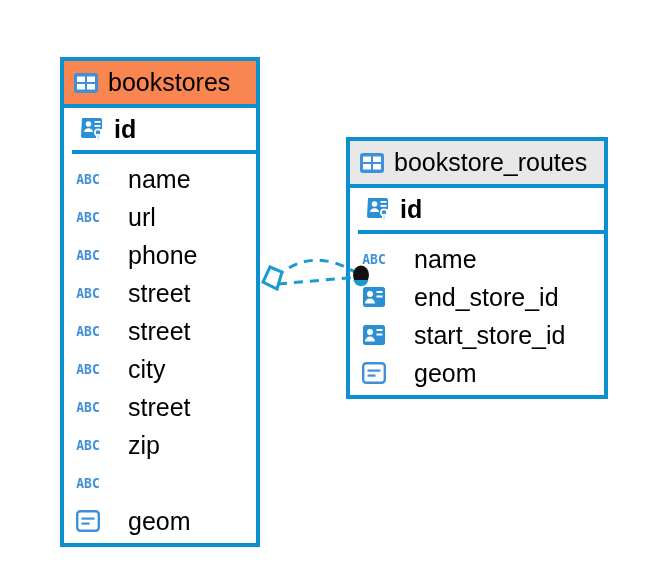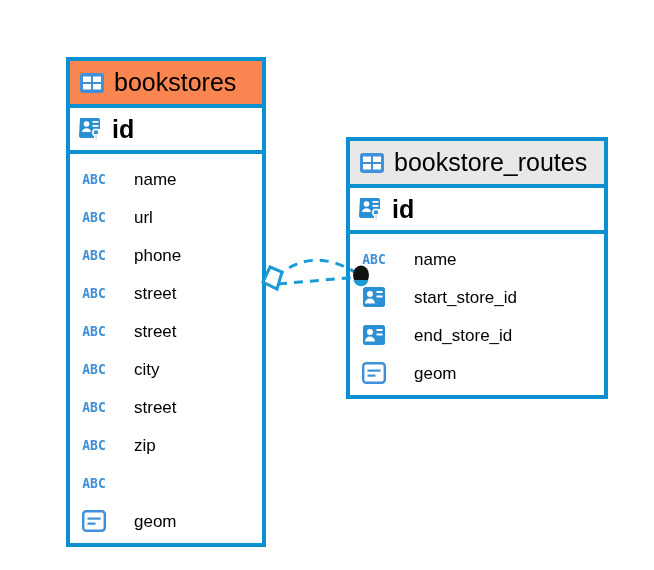--- a/index.html
+++ b/index.html
@@ -12,21 +12,21 @@
   }
   .canvas{position:absolute;inset:0;}
 
   
   .entity{
     position:absolute;
     background:#ffffff;
     border:4px solid var(--brd,#0d90d0);
     box-sizing:border-box;
   }
-  #entity-bookstores{left:66px;top:57px;width:200px;height:490px;}
+  #entity-bookstores{left:60px;top:57px;width:200px;height:490px;}
   #entity-bookstore-routes{left:346px;top:137px;width:262px;height:262px;}
 
   .entity-header{
     display:flex;align-items:center;
     height:47px;
     padding-left:9px;
     box-sizing:border-box;
     border-bottom:4px solid #0d90d0;
   }
   .entity-header.orange{background:#f98550;}
@@ -38,31 +38,32 @@
     line-height:1;
   }
 
   .pk-row{
     display:flex;align-items:center;
     height:46px;
     padding-left:9px;
     box-sizing:border-box;
     border-bottom:4px solid #0d90d0;
     background:#fff;
+    margin-left:8px;
   }
   .pk-row .col-name{font-size:25px;font-weight:bold;color:#000;margin-left:7px;line-height:1;}
 
   .col-list{padding:6px 0 0 9px;}
   .col-row{
     display:flex;align-items:center;
     height:38px;
     gap:16px;
   }
   .col-row .col-name{
-    font-size:17px;color:#000;margin-left:9px;
+    font-size:25px;color:#000;margin-left:9px;
     line-height:1;white-space:nowrap;
   }
 
   
   .icon{display:inline-flex;align-items:center;justify-content:center;flex:none;}
   .icon svg{display:block;}
 
   
   .abc-icon{
     font-family:"DejaVu Sans Mono", monospace;
@@ -214,34 +215,34 @@
       <div class="col-row">
         <span class="icon" style="width:30px;">
           <svg width="24" height="22" viewBox="0 0 24 22">
             <rect x="1" y="1" width="22" height="20" rx="2.5" fill="#2b8fd4"></rect>
             <circle cx="8" cy="8" r="3" fill="#ffffff"></circle>
             <path d="M3 17.5 a5 5 0 0 1 10 0 z" fill="#ffffff"></path>
             <rect x="14.5" y="5" width="6" height="2" fill="#ffffff"></rect>
             <rect x="14.5" y="9.5" width="6" height="2" fill="#ffffff"></rect>
           </svg>
         </span>
-        <span class="col-name">start_store_id</span>
+        <span class="col-name">end_store_id</span>
       </div>
 
       <div class="col-row">
         <span class="icon" style="width:30px;">
           <svg width="24" height="22" viewBox="0 0 24 22">
             <rect x="1" y="1" width="22" height="20" rx="2.5" fill="#2b8fd4"></rect>
             <circle cx="8" cy="8" r="3" fill="#ffffff"></circle>
             <path d="M3 17.5 a5 5 0 0 1 10 0 z" fill="#ffffff"></path>
             <rect x="14.5" y="5" width="6" height="2" fill="#ffffff"></rect>
             <rect x="14.5" y="9.5" width="6" height="2" fill="#ffffff"></rect>
           </svg>
         </span>
-        <span class="col-name">end_store_id</span>
+        <span class="col-name">start_store_id</span>
       </div>
 
       <div class="col-row">
         <span class="icon" style="width:30px;">
           <svg width="24" height="22" viewBox="0 0 24 22">
             <rect x="1.2" y="1.2" width="21.6" height="19.6" rx="3" fill="#ffffff" stroke="#3f90d8" stroke-width="2.4"></rect>
             <rect x="5.5" y="7.5" width="13" height="2.2" fill="#3f90d8"></rect>
             <rect x="5.5" y="12.5" width="8" height="2.2" fill="#3f90d8"></rect>
           </svg>
         </span>

